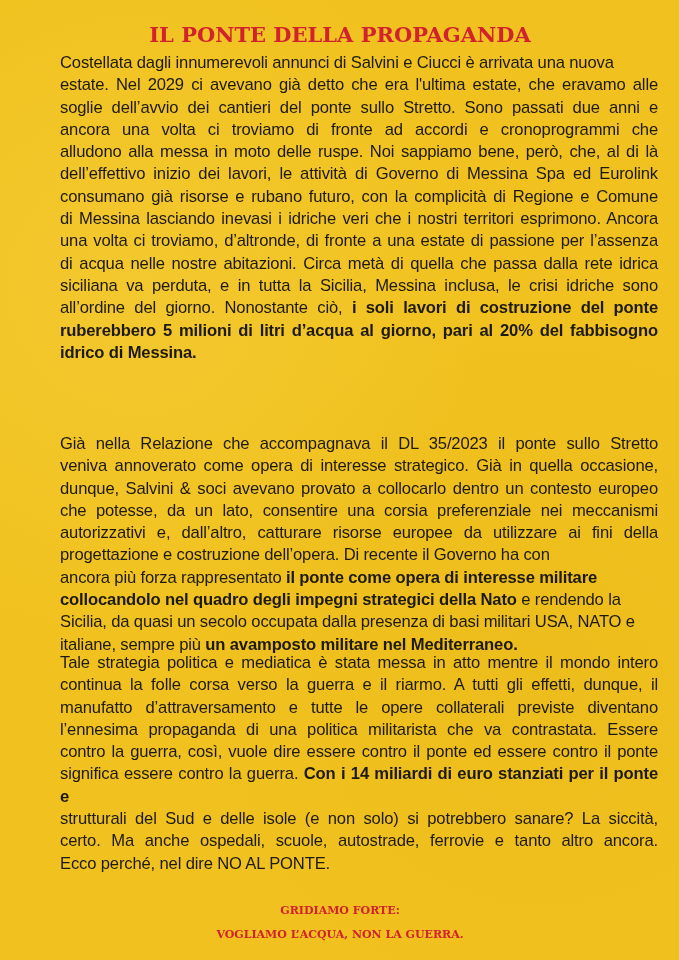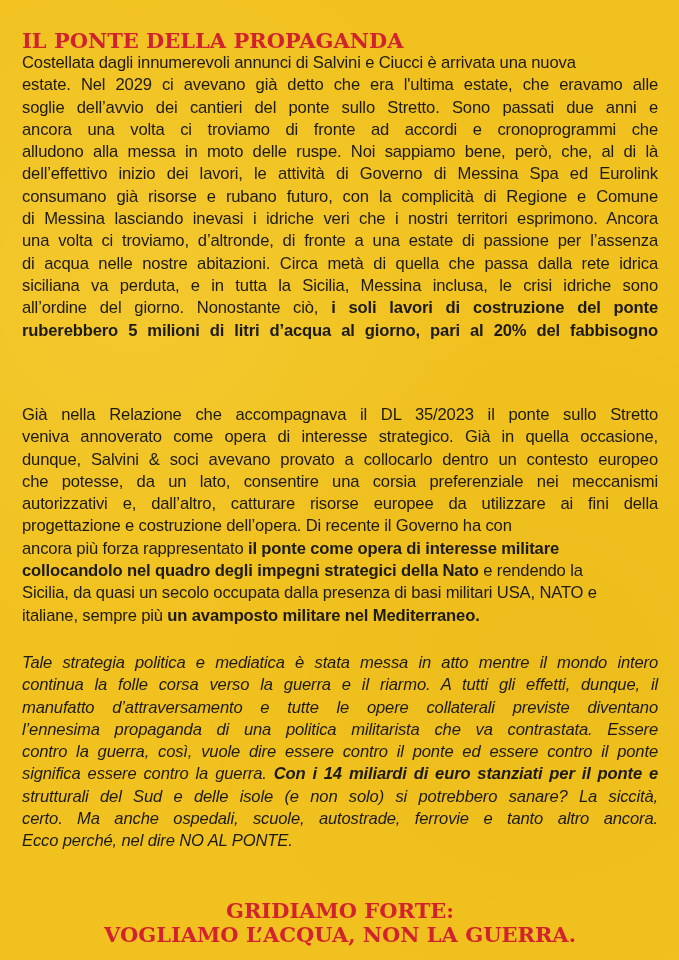--- a/index.html
+++ b/index.html
@@ -21,57 +21,57 @@
     position: absolute;
     left: 22px;
     top: 0;
     width: 636px;
     height: 960px;
   }
   .title {
     font-family: "DejaVu Serif", serif;
     font-weight: bold;
     color: #d1222e;
-    text-align: left;
+    text-align: center;
     font-size: 21px;
     letter-spacing: 0px;
     margin: 0;
-    padding-top: 28px;
+    padding-top: 22px;
     line-height: 26px;
     height: 26px;
     white-space: nowrap;
   }
   .para {
     font-family: "Liberation Sans", sans-serif;
     font-size: 16.6px;
     line-height: 22.3px;
     text-align: justify;
     margin: 0;
     letter-spacing: -0.15px;
   }
   .para b {
     font-weight: bold;
   }
   #p1 { position: absolute; top: 52px; left: 0; width: 636px; }
-  #p2 { position: absolute; top: 404px; left: 0; width: 636px; }
-  #p3 { position: absolute; top: 652px; left: 0; width: 636px; font-style: italic; }
+  #p2 { position: absolute; top: 433px; left: 0; width: 636px; }
+  #p3 { position: absolute; top: 652px; left: 0; width: 636px; }
   .closing {
     position: absolute;
     top: 899px;
     left: 0;
     width: 636px;
     text-align: center;
     font-family: "DejaVu Serif", serif;
     font-weight: bold;
     color: #d1222e;
-    font-size: 21px;
+    font-size: 11px;
     line-height: 24px;
   }
   .closing span { display: block; white-space: nowrap; }
-  .line { display: block; }
+  .line { display: block; margin-left: 38px; }
   .line.last { text-align: left; }
   .just { text-align: justify; text-align-last: justify; display: block; }
 </style>
 </head>
 <body>
 
 <div class="page">
   <h1 class="title">IL PONTE DELLA PROPAGANDA</h1>
 
   <div class="para" id="p1">
@@ -81,20 +81,21 @@
       <span class="line just"><span>ancora una volta ci troviamo di fronte ad accordi e cronoprogrammi che</span></span>
       <span class="line just"><span>alludono alla messa in moto delle ruspe. Noi sappiamo bene, però, che, al di là</span></span>
       <span class="line just"><span>dell’effettivo inizio dei lavori, le attività di Governo di Messina Spa ed Eurolink</span></span>
       <span class="line just"><span>consumano già risorse e rubano futuro, con la complicità di Regione e Comune</span></span>
       <span class="line just"><span>di Messina lasciando inevasi i idriche veri che i nostri territori esprimono. Ancora</span></span>
       <span class="line just"><span>una volta ci troviamo, d’altronde, di fronte a una estate di passione per l’assenza</span></span>
       <span class="line just"><span>di acqua nelle nostre abitazioni. Circa metà di quella che passa dalla rete idrica</span></span>
       <span class="line just"><span>siciliana va perduta, e in tutta la Sicilia, Messina inclusa, le crisi idriche sono</span></span>
       <span class="line just"><span>all’ordine del giorno. Nonostante ciò, </span><b>i soli lavori di costruzione del ponte</b></span>
       <span class="line just"><b>ruberebbero 5 milioni di litri d’acqua al giorno, pari al 20% del fabbisogno</b></span>
+      <span class="line last"><b>idrico di Messina.</b></span>
     </div>
   <div class="para" id="p2">
       <span class="line just"><span>Già nella Relazione che accompagnava il DL 35/2023 il ponte sullo Stretto</span></span>
       <span class="line just"><span>veniva annoverato come opera di interesse strategico. Già in quella occasione,</span></span>
       <span class="line just"><span>dunque, Salvini &amp; soci avevano provato a collocarlo dentro un contesto europeo</span></span>
       <span class="line just"><span>che potesse, da un lato, consentire una corsia preferenziale nei meccanismi</span></span>
       <span class="line just"><span>autorizzativi e, dall’altro, catturare risorse europee da utilizzare ai fini della</span></span>
       <span class="line last"><span>progettazione e costruzione dell’opera. Di recente il Governo ha con</span></span>
       <span class="line last"><span>ancora più forza rappresentato </span><b>il ponte come opera di interesse militare</b></span>
       <span class="line last"><b>collocandolo nel quadro degli impegni strategici della Nato</b><span> e rendendo la</span></span>

